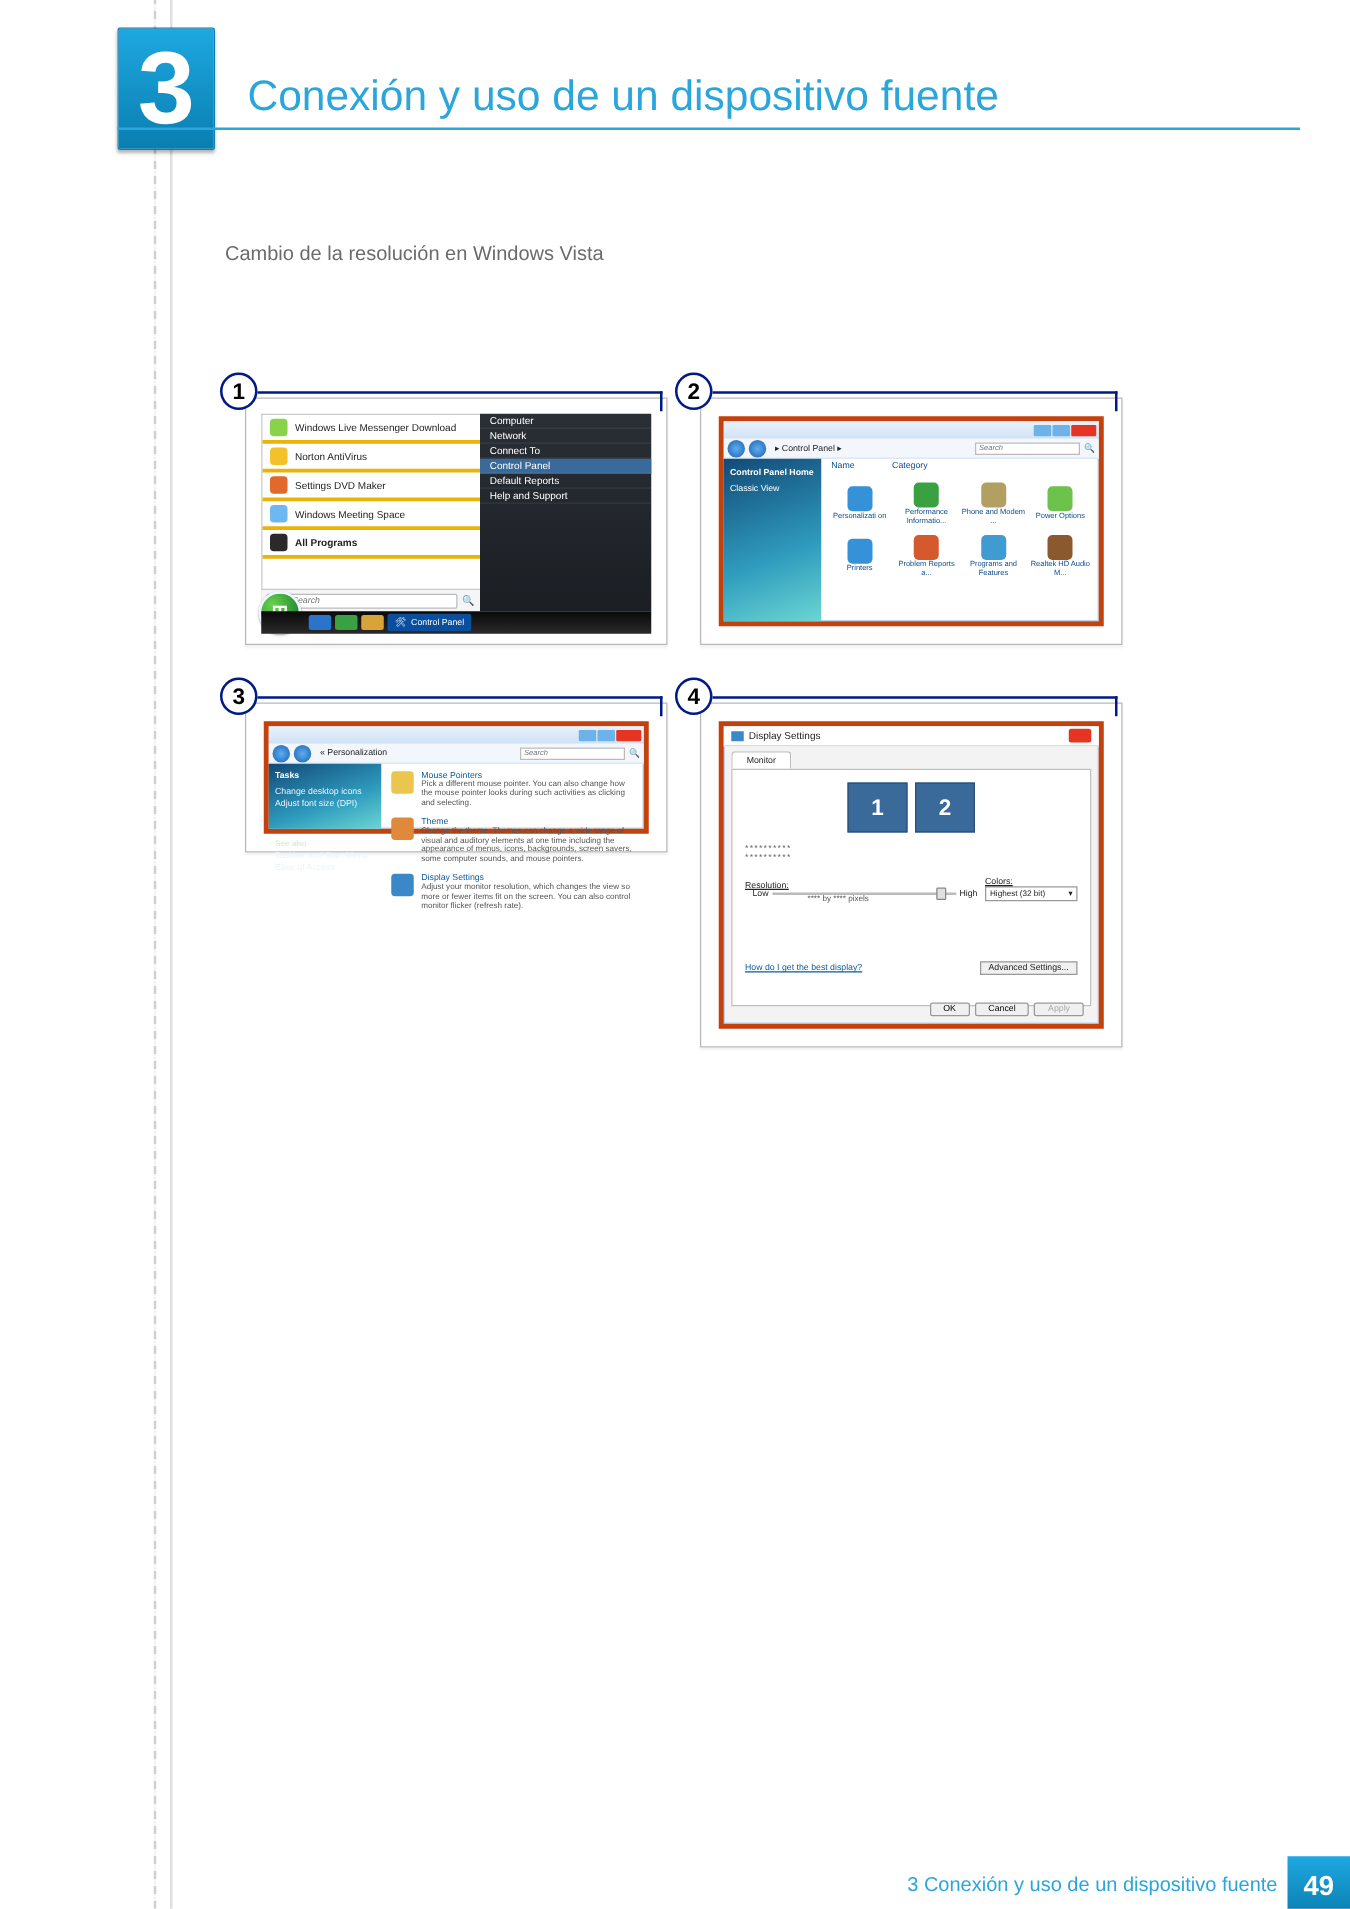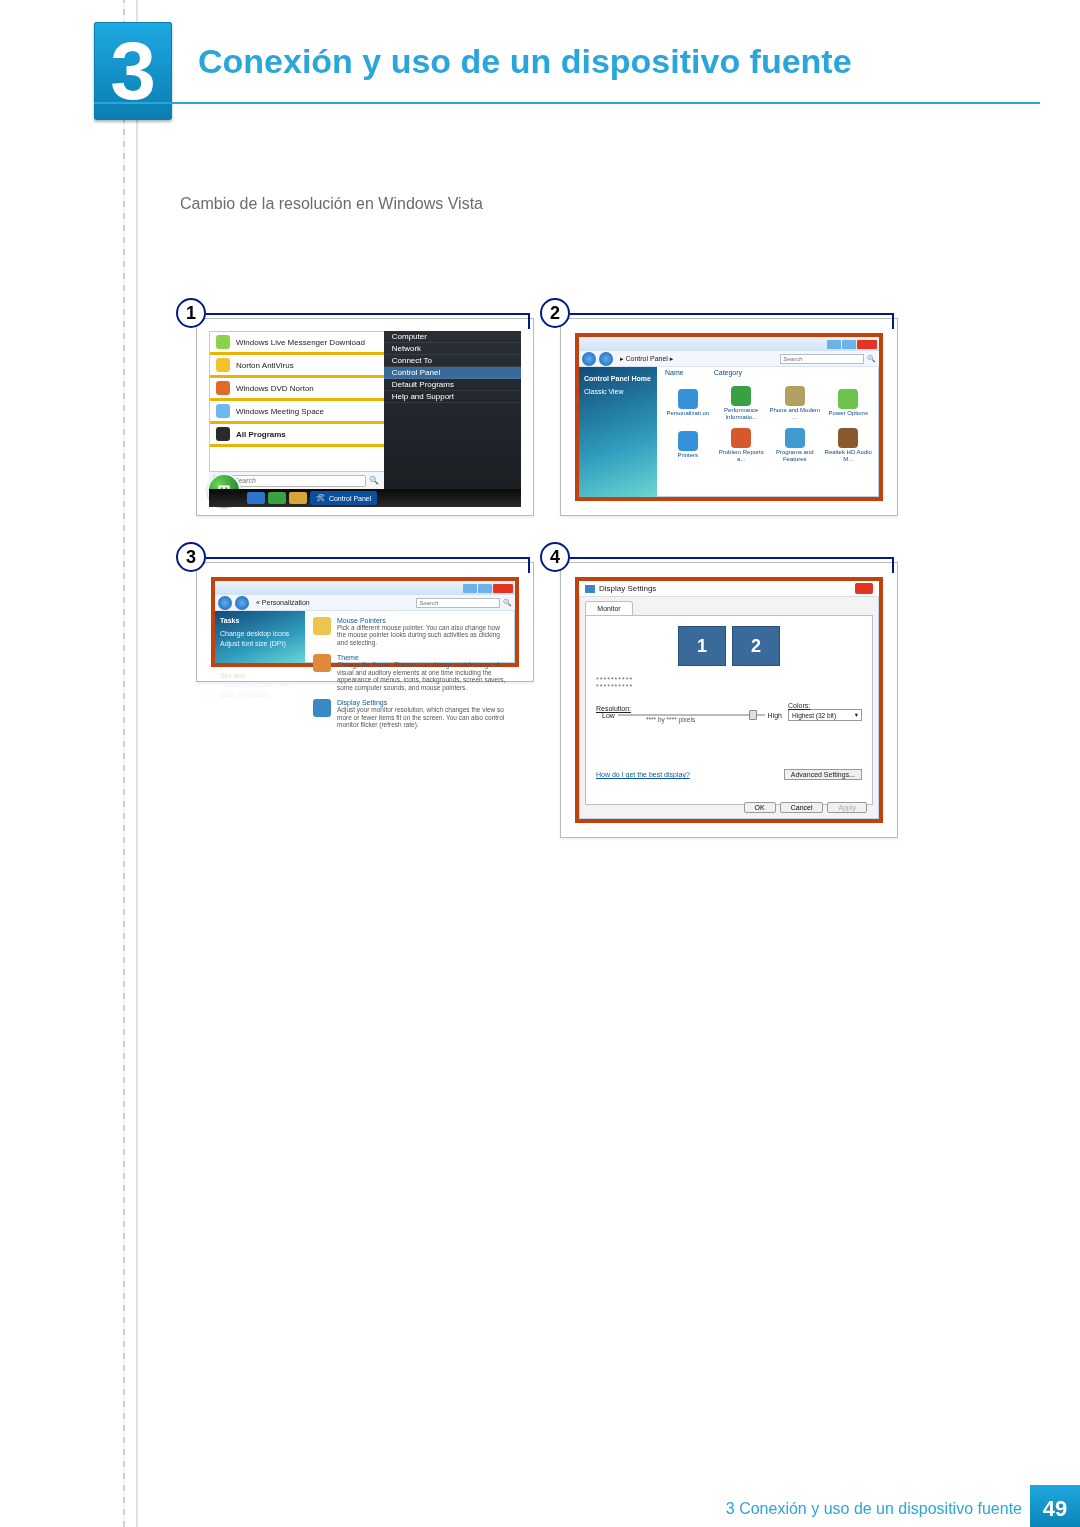--- a/index.html
+++ b/index.html
@@ -46,24 +46,24 @@
     color: #ffffff;
     font-size: 82px;
     font-weight: bold;
     display: flex;
     align-items: center;
     justify-content: center;
     box-shadow: 0 2px 3px rgba(0,0,0,0.3);
   }
   .chapter-title {
     position: absolute;
-    top: 20px;
+    top: 36px;
     left: 104px;
     font-size: 34px;
-    font-weight: bold;
+    font-weight: normal;
     color: #2aa6db;
   }
   .chapter-underline {
     position: absolute;
     top: 80px;
     left: 0px;
     right: 0;
     height: 1.5px;
     background: #2aa6db;
   }
@@ -303,37 +303,37 @@
           <div class="s1-item">
               <span class="s1-ico" style="background:#8ad24a"></span>
               <span>Windows Live Messenger Download</span>
             </div>
           <div class="s1-item">
               <span class="s1-ico" style="background:#f4c12a"></span>
               <span>Norton AntiVirus</span>
             </div>
           <div class="s1-item">
               <span class="s1-ico" style="background:#e16a2a"></span>
-              <span>Windows DVD Norton</span>
+              <span>Settings DVD Maker</span>
             </div>
           <div class="s1-item">
               <span class="s1-ico" style="background:#6fb7f0"></span>
               <span>Windows Meeting Space</span>
             </div>
           <div class="s1-item" style="font-weight:bold;">
               <span class="s1-ico" style="background:#2a2a2a"></span>
               <span>All Programs</span>
             </div>
         </div>
         <div class="s1-right">
           <div class="s1-ri">Computer</div>
           <div class="s1-ri">Network</div>
           <div class="s1-ri">Connect To</div>
           <div class="s1-ri hl">Control Panel</div>
-          <div class="s1-ri">Default Programs</div>
+          <div class="s1-ri">Default Reports</div>
           <div class="s1-ri">Help and Support</div>
         </div>
         <div class="s1-search">
           <input placeholder="Start Search" style="">
           <span style="color:#1b7fd1;padding-right:4px;">🔍</span>
         </div>
         <div class="s1-orb">⊞</div>
         <div class="s1-taskbar">
           <span class="s1-tb" style="background:#2a74c9"></span>
           <span class="s1-tb" style="background:#3aa142"></span>

